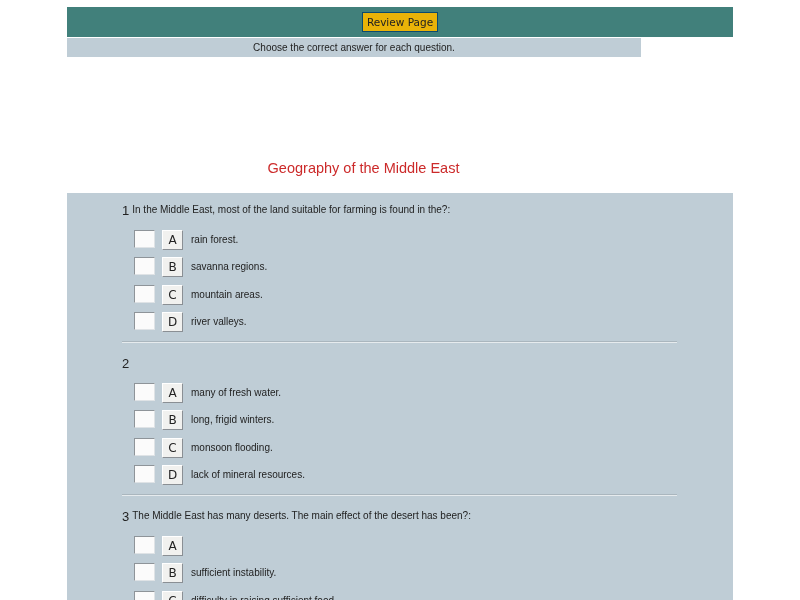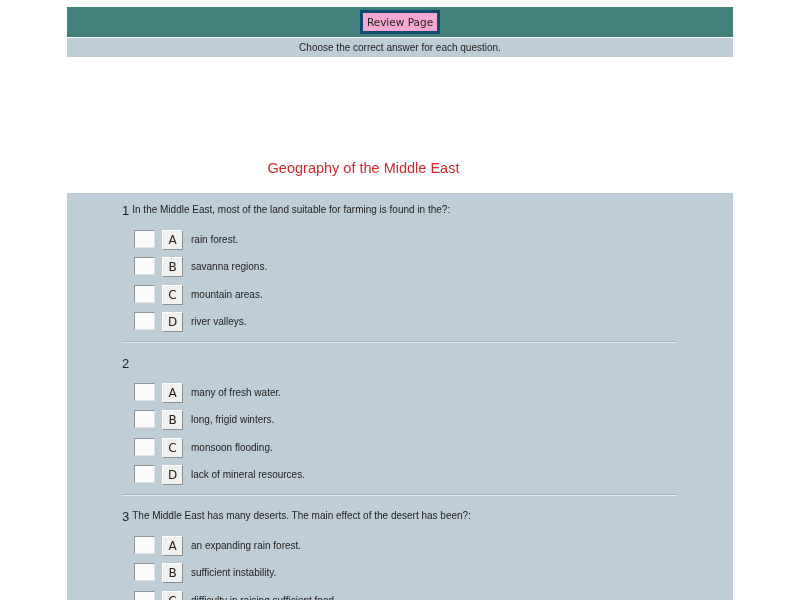--- a/index.html
+++ b/index.html
@@ -8,26 +8,26 @@
       background: #ffffff;
       font-family: "Liberation Sans", sans-serif;
       position: relative;
     }
     .topbar {
       position: absolute; left: 67px; top: 7px; width: 666px; height: 30px;
       background: #41807b;
       display: flex; align-items: center; justify-content: center;
     }
     .review-btn {
-      background: #f9a8d4; border: 3px solid #0c4a6e;
+      background: #eab308; border: 1px solid #0c4a6e;
       font-family: "DejaVu Sans", sans-serif; font-size: 10.5px; color: #222;
       padding: 3px 4px; line-height: 12px; cursor: pointer;
     }
     .instr-bar {
-      position: absolute; left: 67px; top: 38px; width: 666px; height: 19px;
+      position: absolute; left: 67px; top: 38px; width: 574px; height: 19px;
       background: #bfcdd6;
       display: flex; align-items: center; justify-content: center;
       font-size: 10px; color: #222;
     }
     .quiz-title {
       position: absolute; left: 0; top: 160px; width: 727px; text-align: center;
       font-size: 14.5px; color: #cc2a2a;
     }
     .panel {
       position: absolute; left: 67px; top: 193px; width: 666px; height: 420px;
@@ -136,21 +136,20 @@
 
   <div class="question" style="top:312px;">
     <div class="q-head">
       <span class="q-num">3</span>
       <span class="q-text">The Middle East has many deserts. The main effect of the desert has been?:</span>
     </div>
     <div class="options">
       <div class="opt">
         <div class="chk"></div>
         <div class="letter">A</div>
-        <span class="opt-text">an expanding rain forest.</span>
       </div>
       <div class="opt">
         <div class="chk"></div>
         <div class="letter">B</div>
         <span class="opt-text">sufficient instability.</span>
       </div>
       <div class="opt">
         <div class="chk"></div>
         <div class="letter">C</div>
         <span class="opt-text">difficulty in raising sufficient food.</span>

